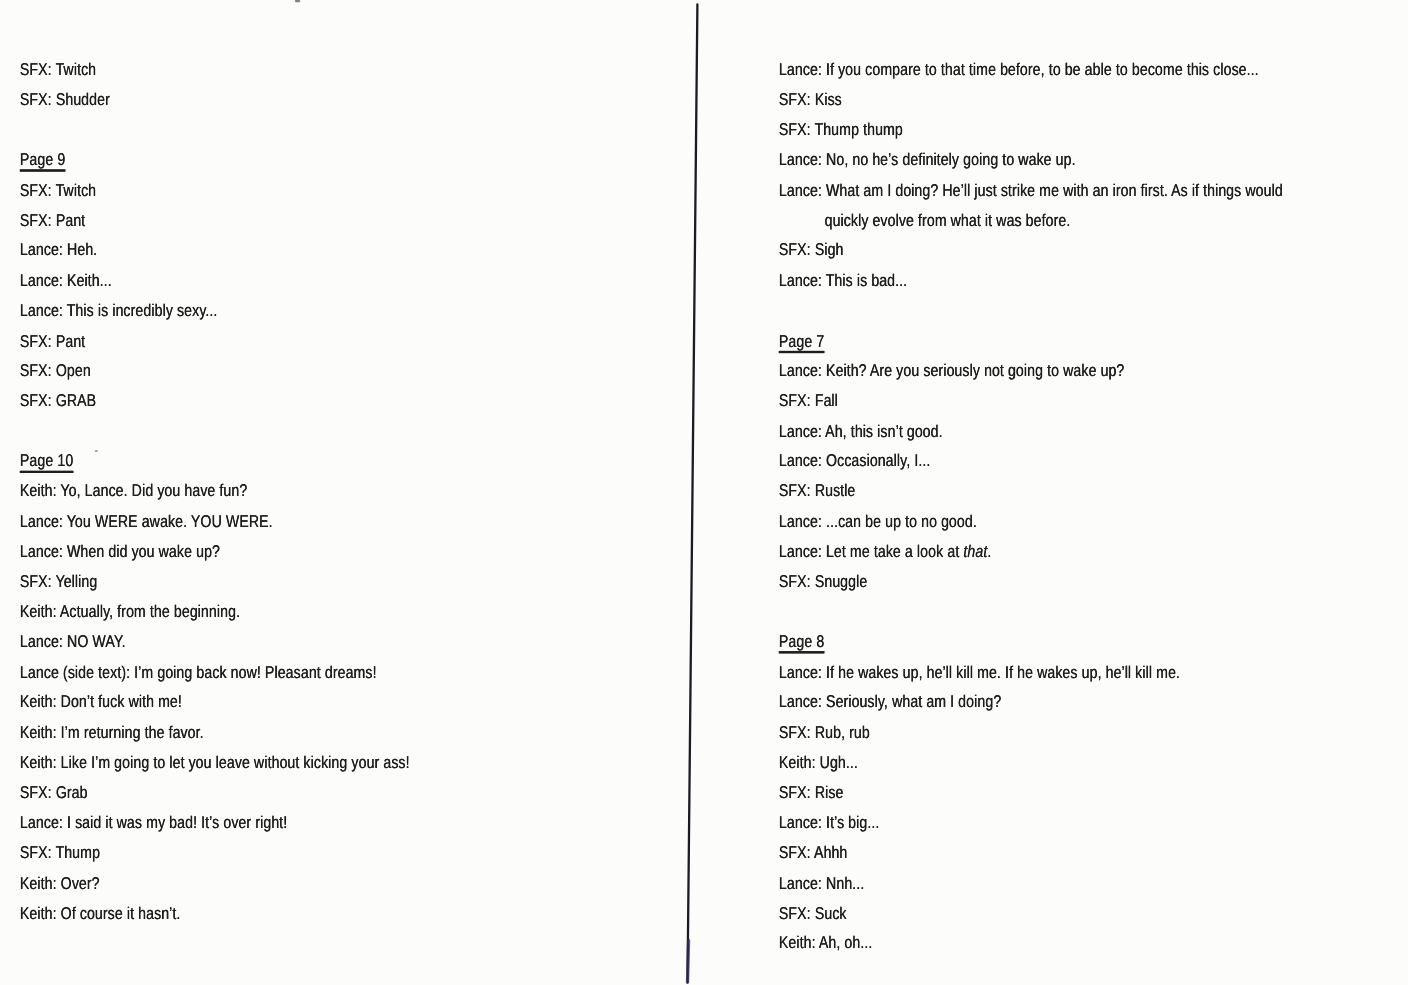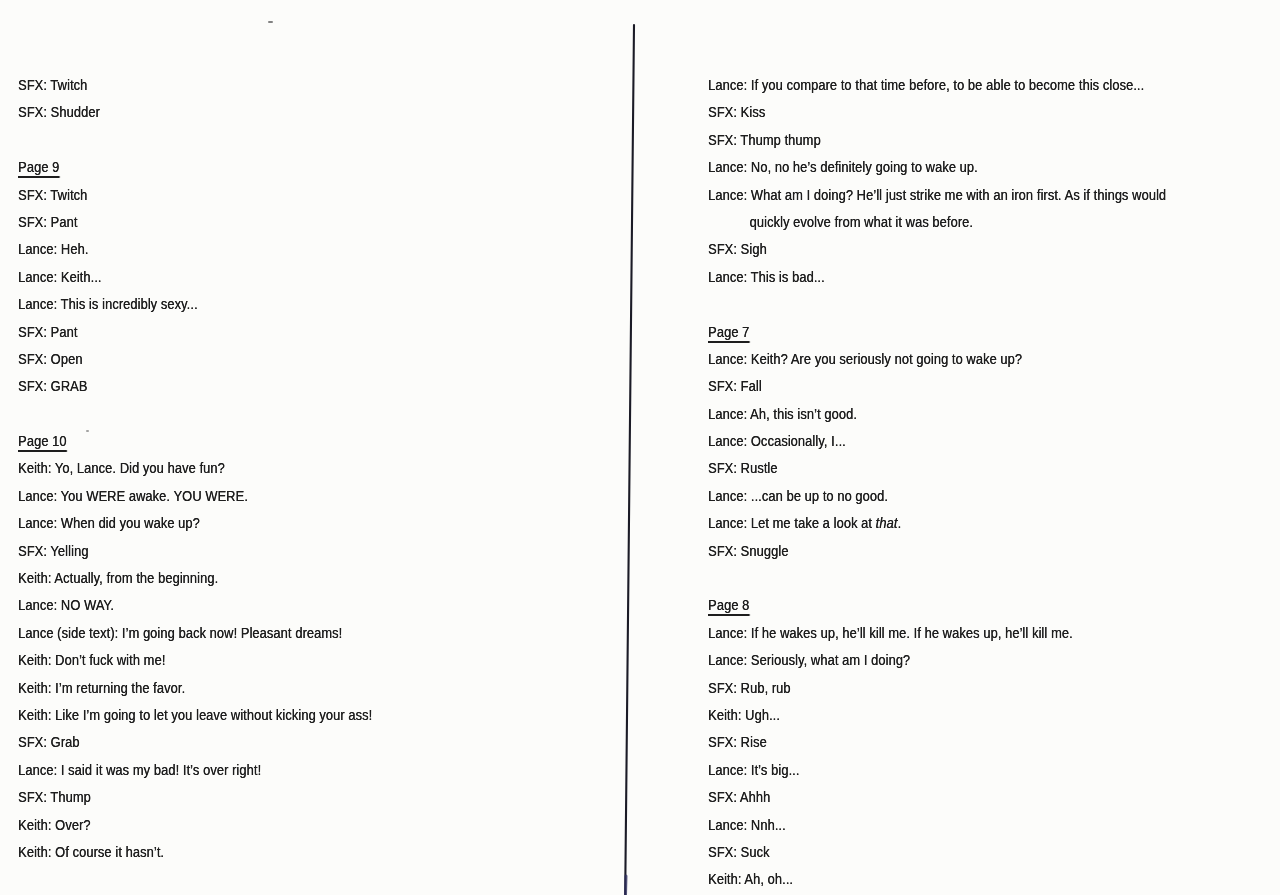--- a/index.html
+++ b/index.html
@@ -10,21 +10,20 @@
     position: relative;
     width: 1280px;
     height: 895px;
     overflow: hidden;
     background: #fcfcfa;
     font-family: "Liberation Sans", sans-serif;
   }
   .sheet {
     position: absolute;
     inset: 0;
-    margin-top: 21px;
   }
   .divider-svg {
     position: absolute;
     left: 0;
     top: 0;
     width: 1280px;
     height: 895px;
     pointer-events: none;
   }
   .col {

